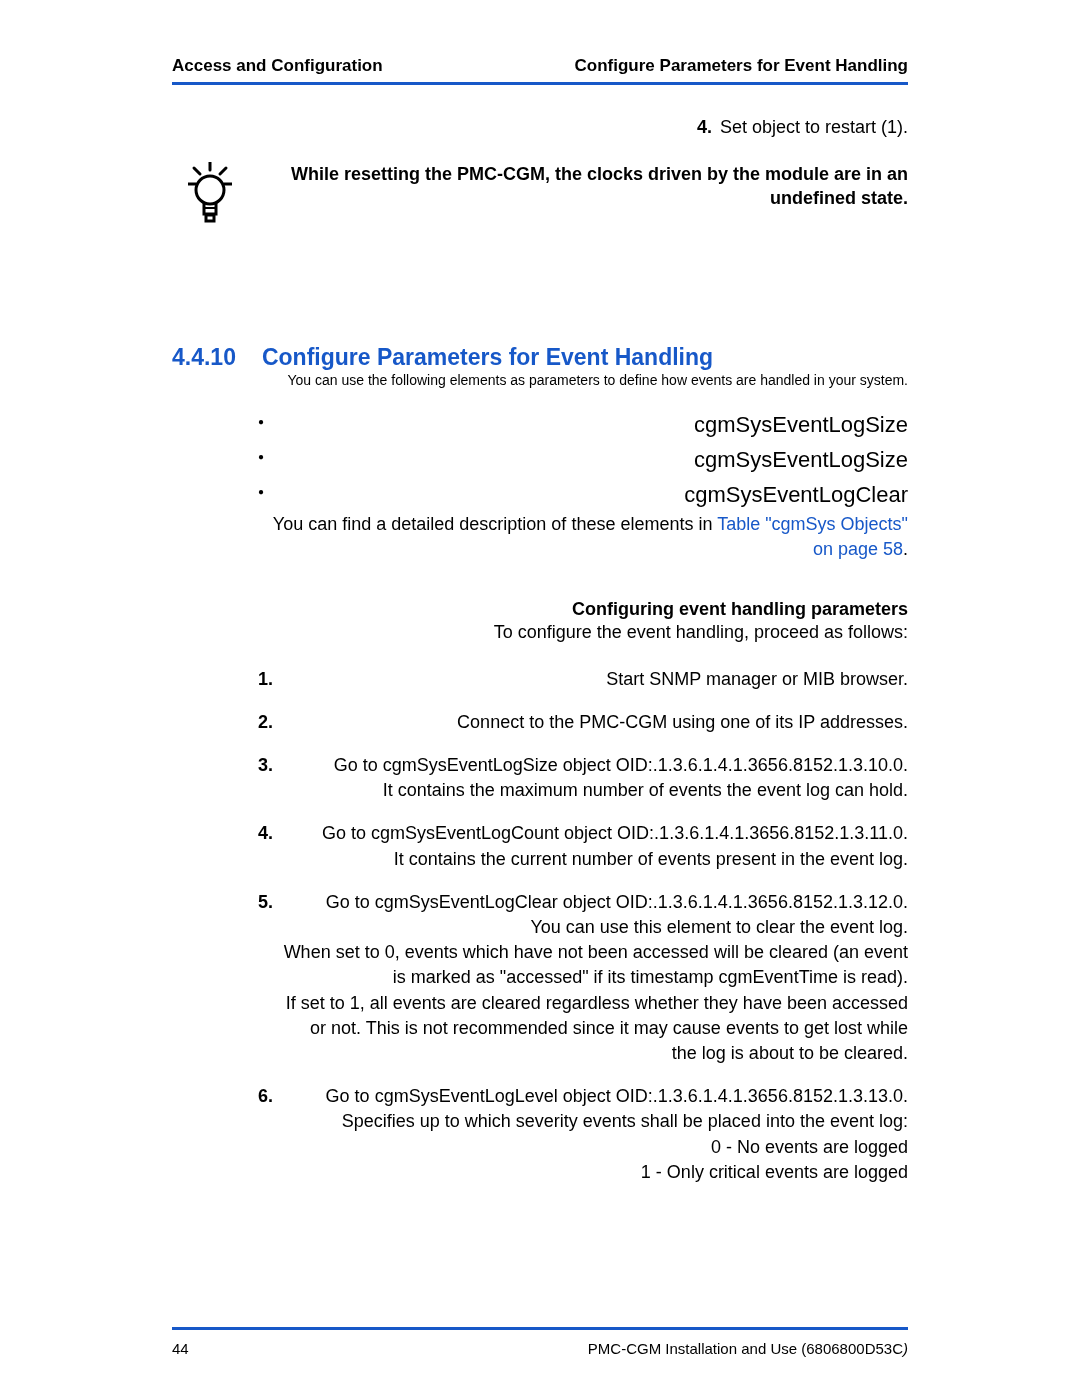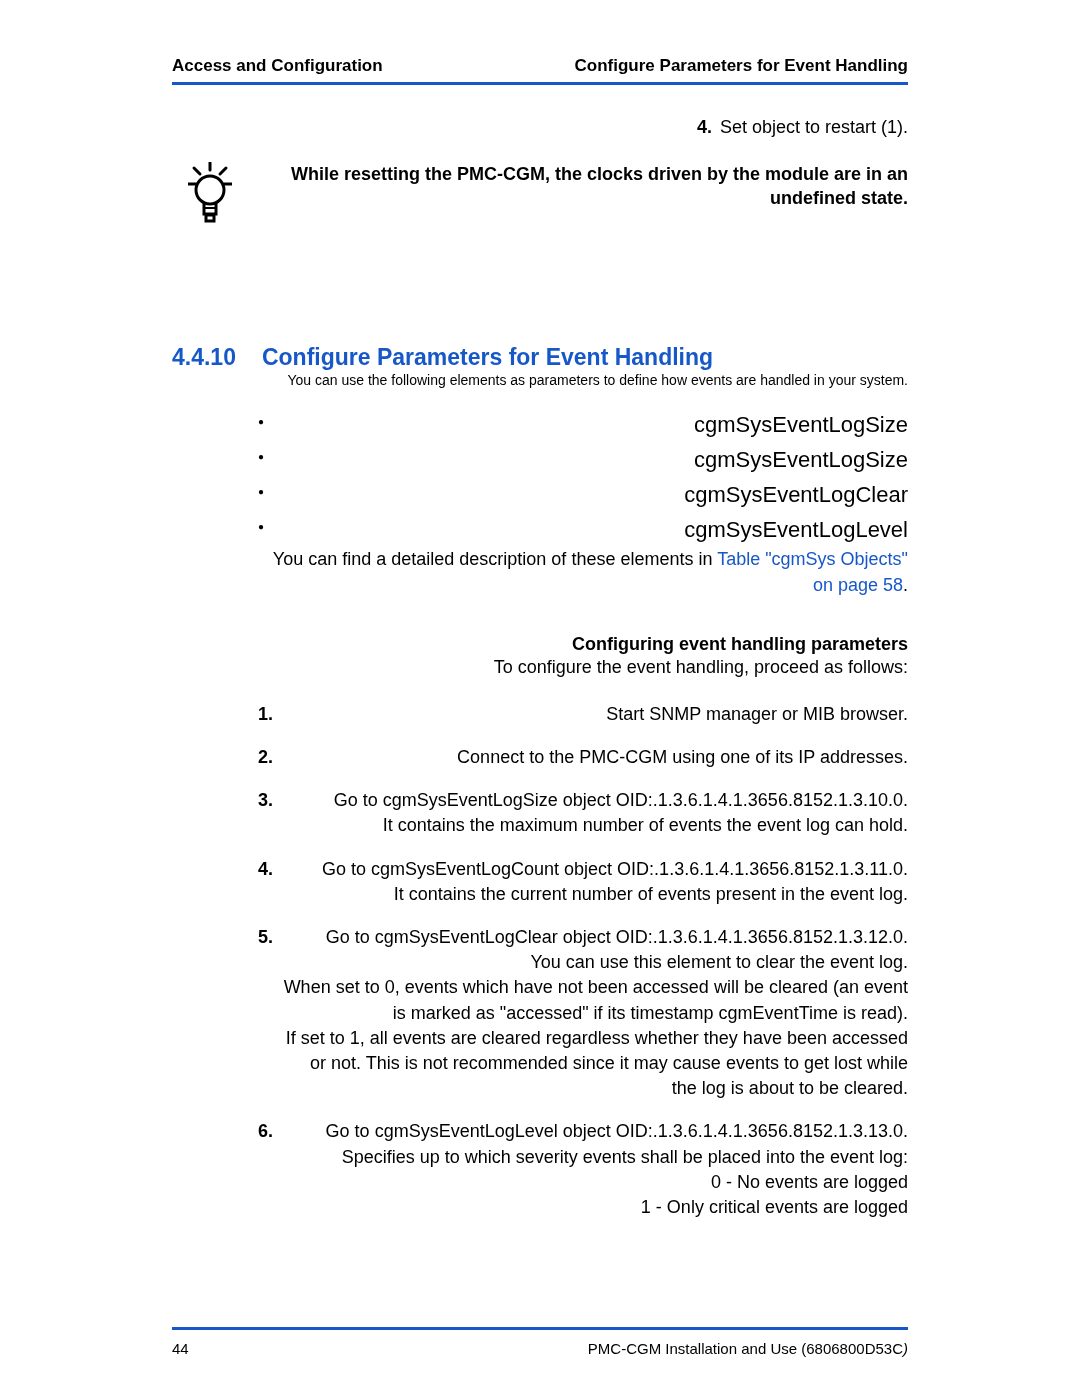--- a/index.html
+++ b/index.html
@@ -75,21 +75,20 @@
       <span class="section-num">4.4.10</span>
       <span class="section-title">Configure Parameters for Event Handling</span>
     </div>
 
     <div class="body-text">You can use the following elements as parameters to define how events are handled in your system.</div>
 
     <ul class="bullets">
       <li>cgmSysEventLogSize</li>
       <li>cgmSysEventLogSize</li>
       <li>cgmSysEventLogClear</li>
-      <li>cgmSysEventLogLevel</li>
     </ul>
 
     <div class="para">
       <span>You can find a detailed description of these elements in </span><span class="link">Table "cgmSys Objects" on page 58</span><span>.</span>
     </div>
 
     <div class="subhead">Configuring event handling parameters</div>
 
     <div class="para">To configure the event handling, proceed as follows:</div>
 

